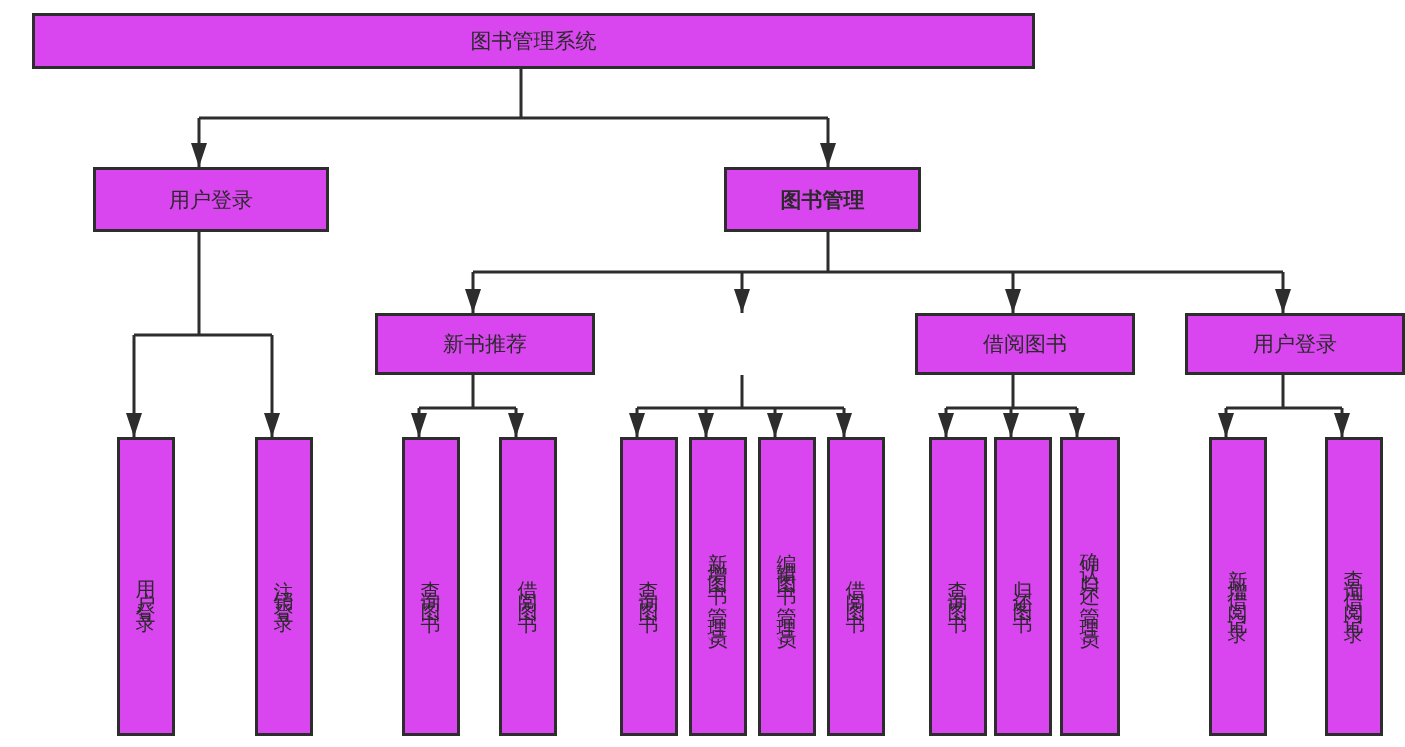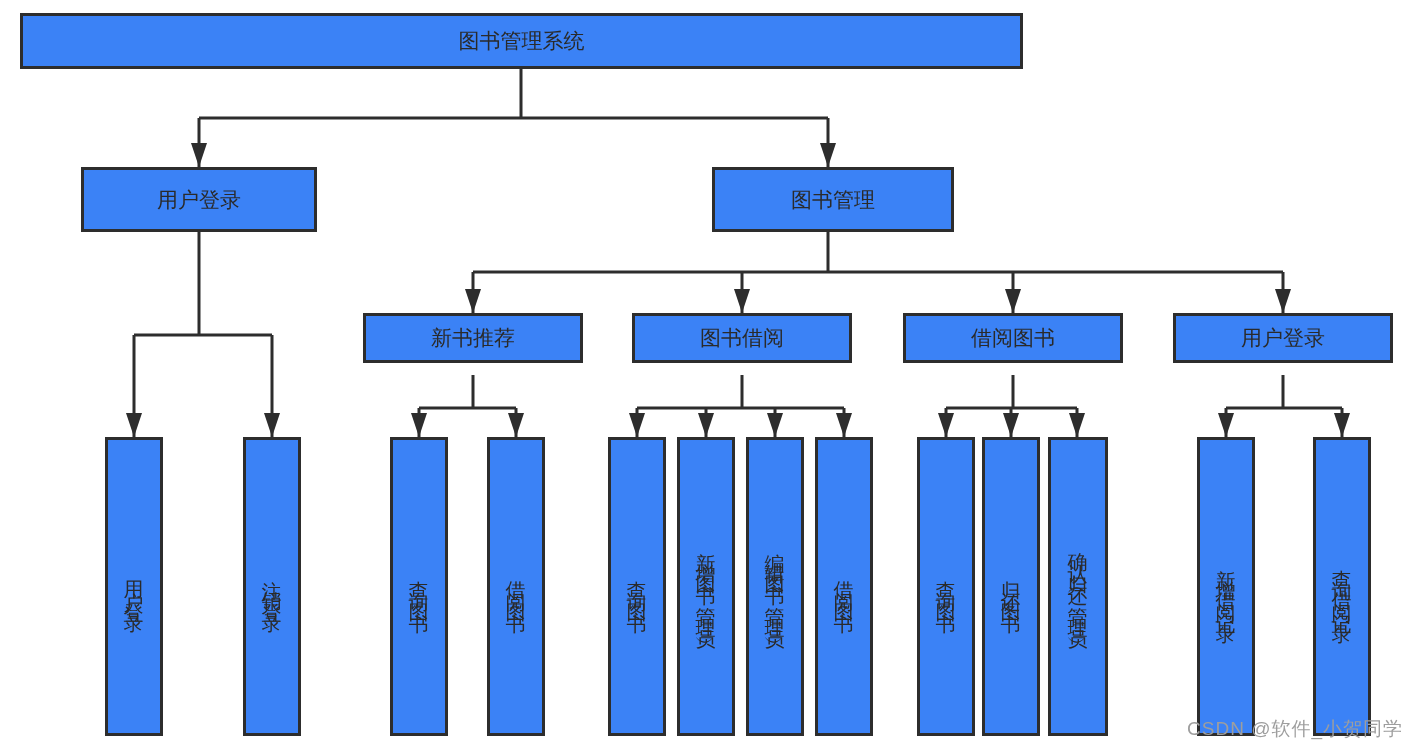--- a/index.html
+++ b/index.html
@@ -2,31 +2,31 @@
 <html><head>
 <meta charset="utf-8">
 <style>
   html,body{margin:0;padding:0;background:#ffffff;}
   .canvas{
     position:relative;width:1405px;height:747px;background:#ffffff;overflow:hidden;
     font-family:"Liberation Sans","DejaVu Sans",sans-serif;
   }
   .connectors{position:absolute;left:0;top:0;}
   .node{
-    position:absolute;box-sizing:border-box;border:3px solid #2d2d2d;background:#3b82f6;
+    position:absolute;box-sizing:border-box;border:3px solid #2d2d2d;background:#d946ef;
     display:flex;align-items:center;justify-content:center;
-    color:#2a2a2a;font-size:21px;white-space:nowrap;
+    color:#2a2a2a;font-size:21px;white-space:nowrap;margin-left:12px;
   }
   
   .n-root{left:20px;top:13px;width:1003px;height:56px;}
   
   .n-l2-0{left:81px;top:167px;width:236px;height:65px;}
-  .n-l2-1{left:712px;top:167px;width:242px;height:65px;}
+  .n-l2-1{left:712px;top:167px;width:197px;height:65px;font-weight:bold;}
   
-  .l3{top:313px;width:220px;height:50px;}
+  .l3{top:313px;width:220px;height:62px;}
   .n-l3-0{left:363px;}
   .n-l3-1{left:632px;}
   .n-l3-2{left:903px;}
   .n-l3-3{left:1173px;}
   
   .leaf{top:437px;width:58px;height:299px;}
   .n-a1{left:105px;} .n-a2{left:243px;}
   .n-b1{left:390px;} .n-b2{left:487px;}
   .n-c1{left:608px;} .n-c2{left:677px;} .n-c3{left:746px;} .n-c4{left:815px;}
   .n-d1{left:917px;} .n-d2{left:982px;} .n-d3{left:1048px;width:60px;}
@@ -77,21 +77,20 @@
       <polygon points="1334,413 1350,413 1342,437"></polygon>
     </g>
   </svg>
 
   <div class="node n-root">图书管理系统</div>
 
   <div class="node n-l2-0">用户登录</div>
   <div class="node n-l2-1">图书管理</div>
 
   <div class="node l3 n-l3-0">新书推荐</div>
-  <div class="node l3 n-l3-1">图书借阅</div>
   <div class="node l3 n-l3-2">借阅图书</div>
   <div class="node l3 n-l3-3">用户登录</div>
 
   <div class="node leaf n-a1">
     <span class="vtext">用户登录</span>
   </div>
   <div class="node leaf n-a2">
     <span class="vtext">注销登录</span>
   </div>
 
@@ -125,14 +124,13 @@
     <span class="vtext">确认归还（管理员）</span>
   </div>
 
   <div class="node leaf n-e1">
     <span class="vtext">新增借阅记录</span>
   </div>
   <div class="node leaf n-e2">
     <span class="vtext">查询借阅记录</span>
   </div>
 
-  <div class="watermark">CSDN @软件_小贺同学</div>
 </div>
 
 </body></html>

